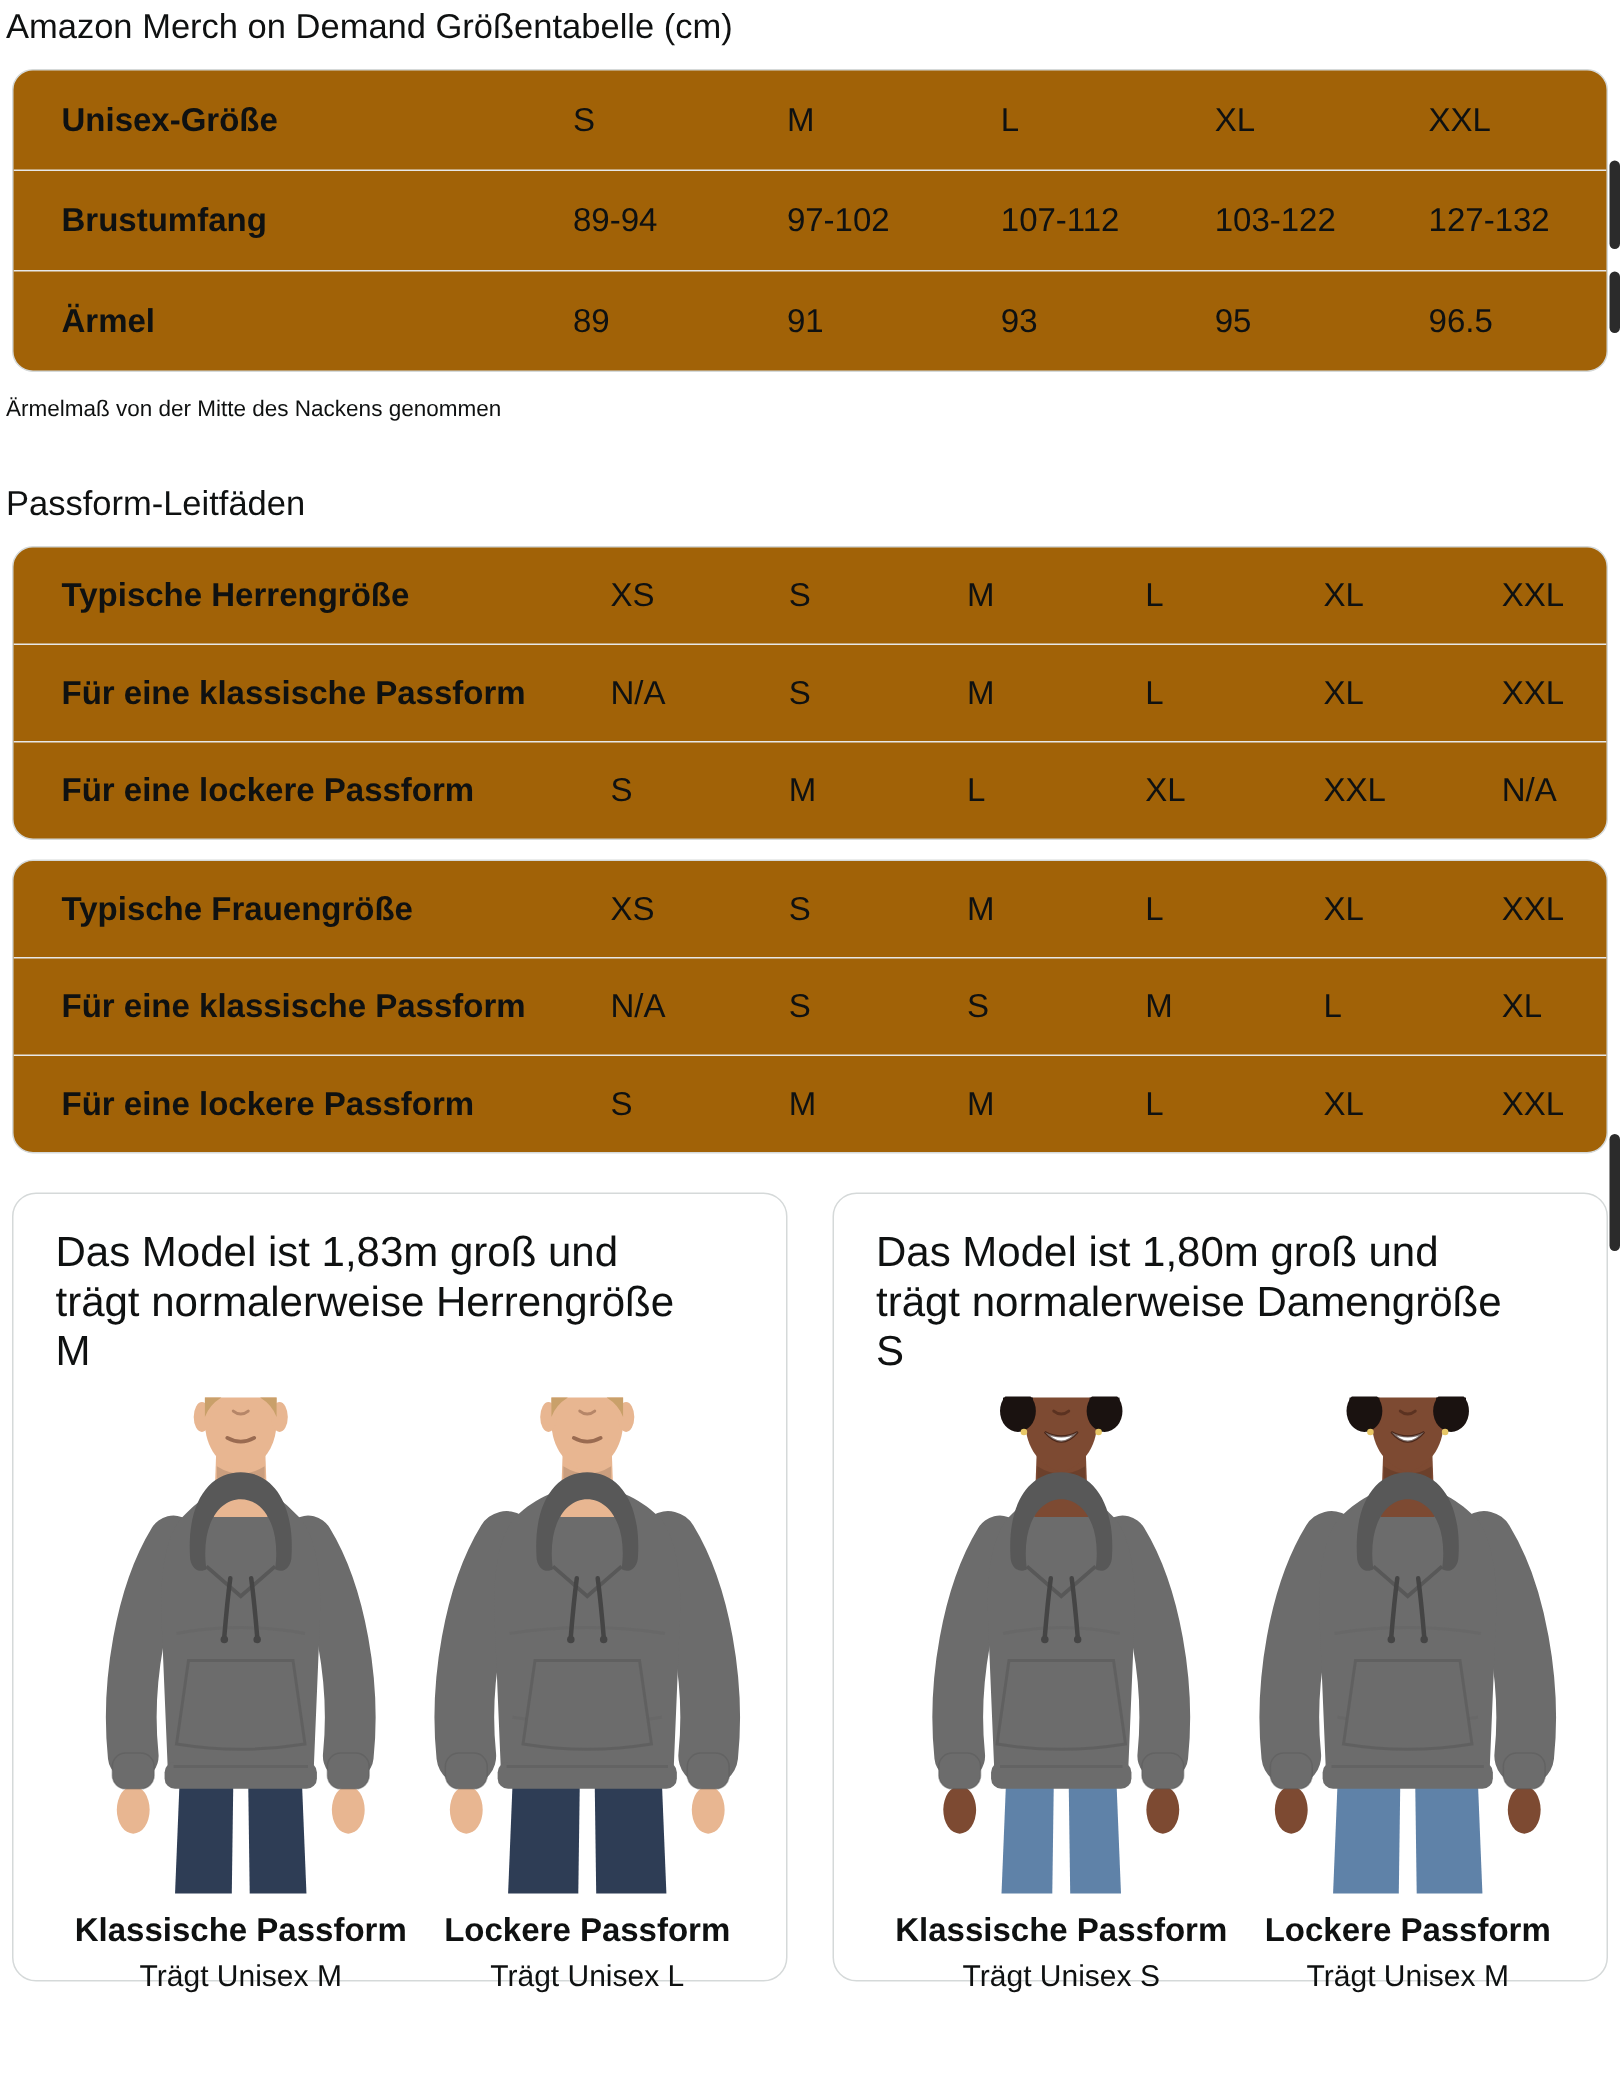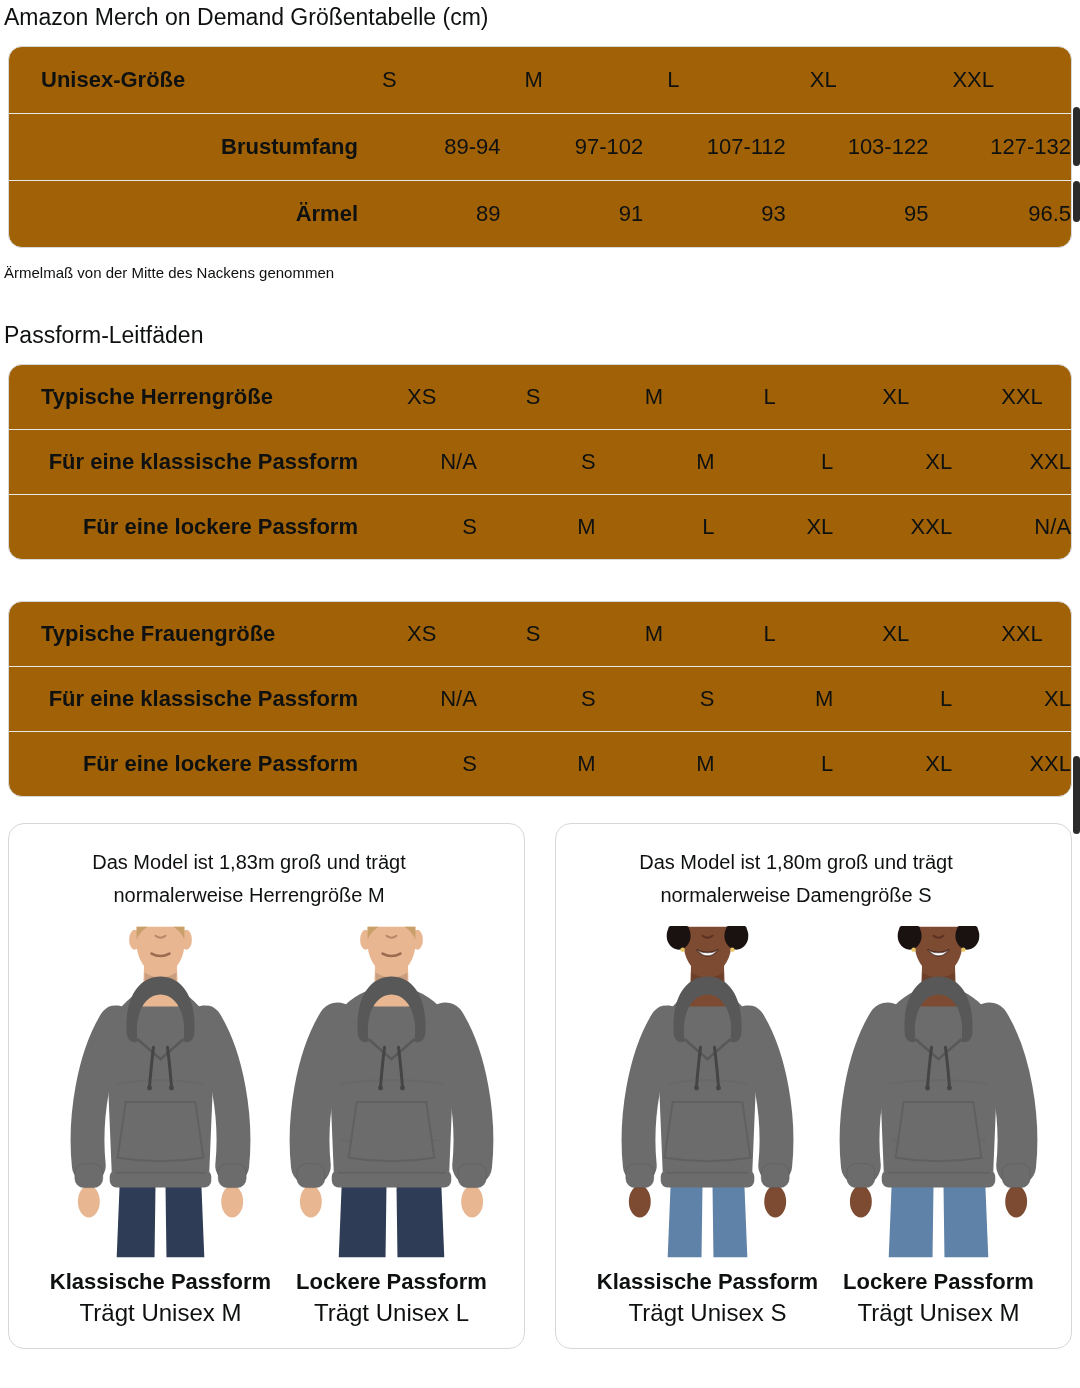--- a/index.html
+++ b/index.html
@@ -10,36 +10,36 @@
     font-family:"Liberation Sans", sans-serif;
     position:relative;
     overflow:hidden;
   }
   .page-title{font-size:23px;font-weight:400;margin:3px 0 0 4px;line-height:28px;}
   .tbl{margin:15px 8px 0 8px;border:1px solid #D5D9D9;border-radius:14px;overflow:hidden;background:#a16207;}
   .tbl .row{display:grid;align-items:center;min-height:66px;}
   .fit .row{min-height:64px;}
   .cols5 .row{grid-template-columns:349px repeat(5,1fr);}
   .cols6 .row{grid-template-columns:349px repeat(6,1fr);gap:25px;}
-  .tbl .row + .row{border-top:1px solid #E7E7E7;text-align:right;}
+  .tbl .row + .row{border-top:1px solid #E7E7E7;}
   .tbl .lbl{font-weight:700;font-size:22px;padding-left:32px;white-space:nowrap;}
   .tbl .val{font-size:22px;padding-left:24px;white-space:nowrap;}
   .note{font-size:15px;margin:12px 0 0 4px;line-height:25px;}
   .fit-heading{font-size:23px;font-weight:400;margin:36px 0 0 4px;line-height:28px;}
-  .tbl.second{margin-top:41px;}
+  .tbl.second{margin-top:13px;}
   .cards{display:flex;gap:30px;margin:26px 8px 0 8px;}
   .card{flex:1;border:1px solid #D5D9D9;border-radius:16px;box-sizing:border-box;
         height:526px;padding:22px 20px 0 20px;background:#fff;}
-  .card-desc{font-size:20px;line-height:33px;max-width:424px;margin-left:8px;text-align:center;}
+  .card-desc{font-size:28px;line-height:33px;max-width:424px;margin-left:8px;}
   .figs{display:flex;justify-content:flex-end;gap:6px;margin-top:14px;}
   .fig{width:225px;text-align:center;}
   .fig .photo{width:225px;height:332px;display:block;}
   .fig .photo svg{width:225px;height:332px;display:block;}
   .fit-label{font-size:22px;font-weight:700;margin-top:12px;line-height:24px;}
-  .wears-label{font-size:24px;margin-top:7px;line-height:24px;}
+  .wears-label{font-size:20px;margin-top:7px;line-height:24px;}
   .sb{position:absolute;right:0;width:7px;border-radius:4px;}
   .sb1{top:107px;height:59px;}
   .sb2{top:181px;height:41px;}
   .sb3{top:756px;height:78px;}
 </style>
 </head>
 <body>
 
 <div class="page-title">Amazon Merch on Demand Größentabelle (cm)</div>
 

